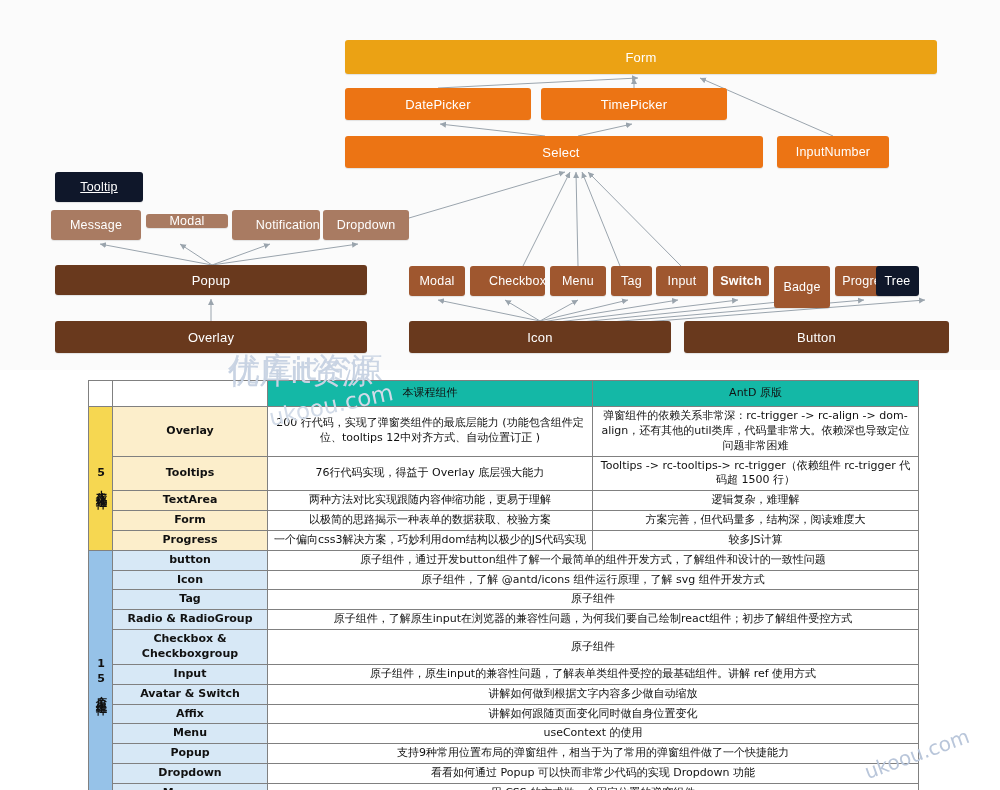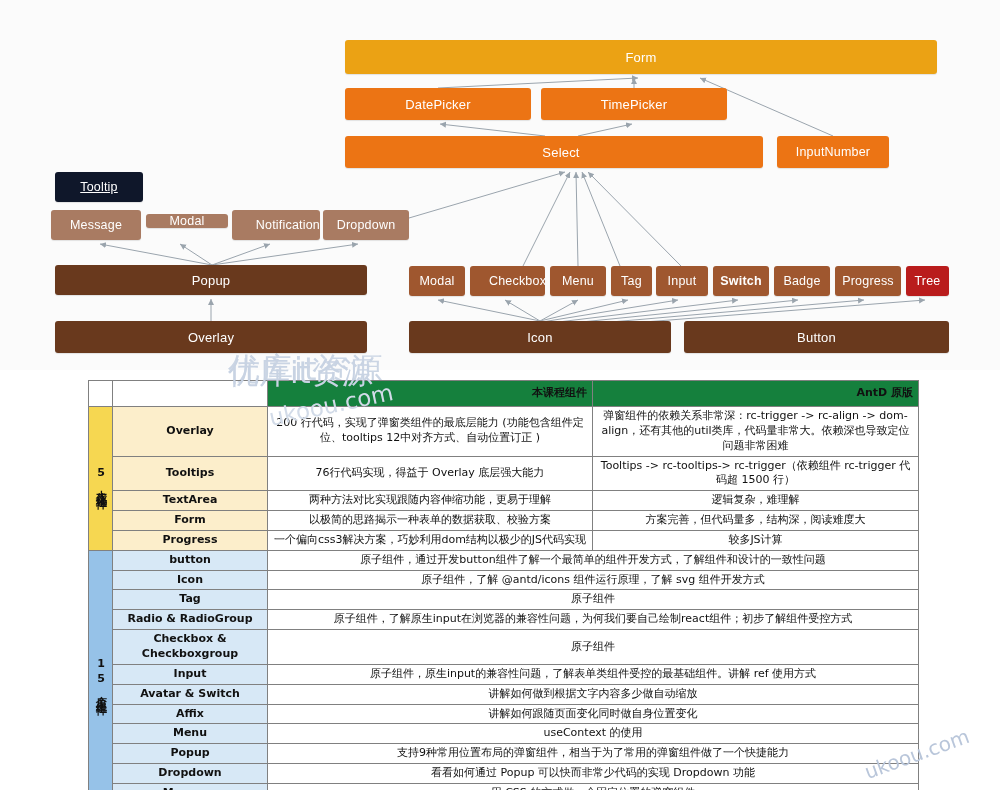--- a/index.html
+++ b/index.html
@@ -62,24 +62,24 @@
   table#matrix td, table#matrix th {
     border: 1px solid #808080;
     padding: 2px 5px;
     font-size: 11px;
     color: #111;
     vertical-align: middle;
     line-height: 1.35;
   }
   th.corner-a, th.corner-b { border: none; background: transparent; }
   th.hcell {
-    background: #15803d;
-    font-weight: bold;
+    background: #14b8a6;
+    font-weight: normal;
     font-size: 12.5px;
-    text-align: right;
+    text-align: center;
     height: 26px;
     border: 1px solid #808080;
   }
   td.group {
     background: #f6d751;
     width: 24px;
     text-align: center;
     font-size: 15px;
     font-weight: bold;
     color: #222;
@@ -235,27 +235,27 @@
     </div>
     <div class="node sm" style="left: 611px; top: 266px; width: 41px; height: 30px; background: rgb(159, 87, 47);">
       <span>Tag</span>
     </div>
     <div class="node sm" style="left: 656px; top: 266px; width: 52px; height: 30px; background: rgb(159, 87, 47);">
       <span>Input</span>
     </div>
     <div class="node sm" style="left: 713px; top: 266px; width: 56px; height: 30px; background: rgb(159, 87, 47); font-weight: bold;">
       <span>Switch</span>
     </div>
-    <div class="node sm" style="left: 774px; top: 266px; width: 56px; height: 30px; background: rgb(159, 87, 47);">
+    <div class="node sm" style="left: 774px; top: 266px; width: 56px; height: 42px; background: rgb(159, 87, 47);">
       <span>Badge</span>
     </div>
     <div class="node sm" style="left: 835px; top: 266px; width: 66px; height: 30px; background: rgb(159, 87, 47);">
       <span>Progress</span>
     </div>
-    <div class="node sm" style="left: 906px; top: 266px; width: 43px; height: 30px; background: #b91c1c;">
+    <div class="node sm" style="left: 876px; top: 266px; width: 43px; height: 30px; background: #0f172a;">
       <span>Tree</span>
     </div>
     <div class="node" style="left: 409px; top: 321px; width: 262px; height: 32px; background: rgb(105, 57, 29);">
       <span>Icon</span>
     </div>
     <div class="node" style="left: 684px; top: 321px; width: 265px; height: 32px; background: rgb(105, 57, 29);">
       <span>Button</span>
     </div>
   </div>
 

